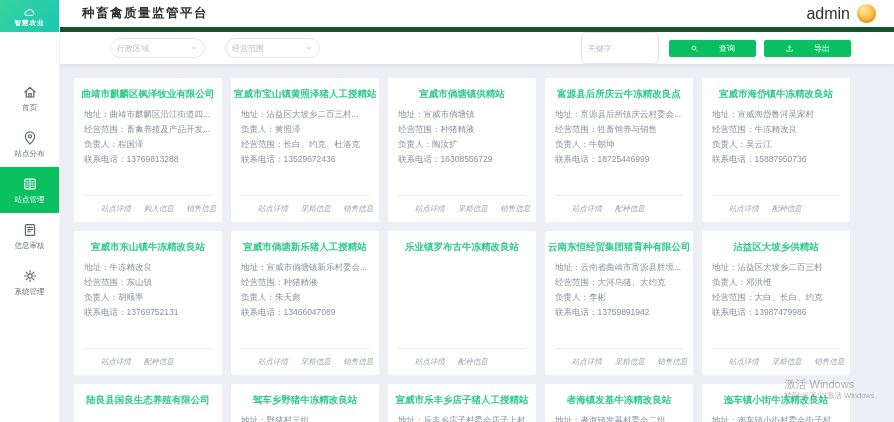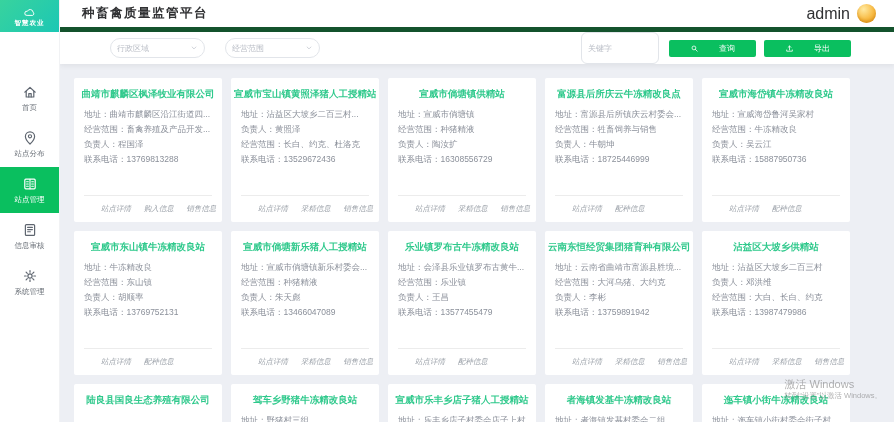--- a/index.html
+++ b/index.html
@@ -380,26 +380,20 @@
               <div class="action">
     <svg>
                   <use href="#i-chart"></use>
                 </svg>
     <span class="action-label">销售信息</span>
   </div>
             </div>
   </div>
           <div class="card">
     <div class="card-title">乐业镇罗布古牛冻精改良站</div>
-    <div class="card-fields">
-              <div class="field"><span class="f-label">地址：</span><span class="f-value">会泽县乐业镇罗布古黄牛...</span></div>
-              <div class="field"><span class="f-label">经营范围：</span><span class="f-value">乐业镇</span></div>
-              <div class="field"><span class="f-label">负责人：</span><span class="f-value">王昌</span></div>
-              <div class="field"><span class="f-label">联系电话：</span><span class="f-value">13577455479</span></div>
-            </div>
     <div class="card-actions">
               <div class="action">
     <svg>
                   <use href="#i-detail"></use>
                 </svg>
     <span class="action-label">站点详情</span>
   </div>
               <div class="action">
     <svg>
                   <use href="#i-breed"></use>

